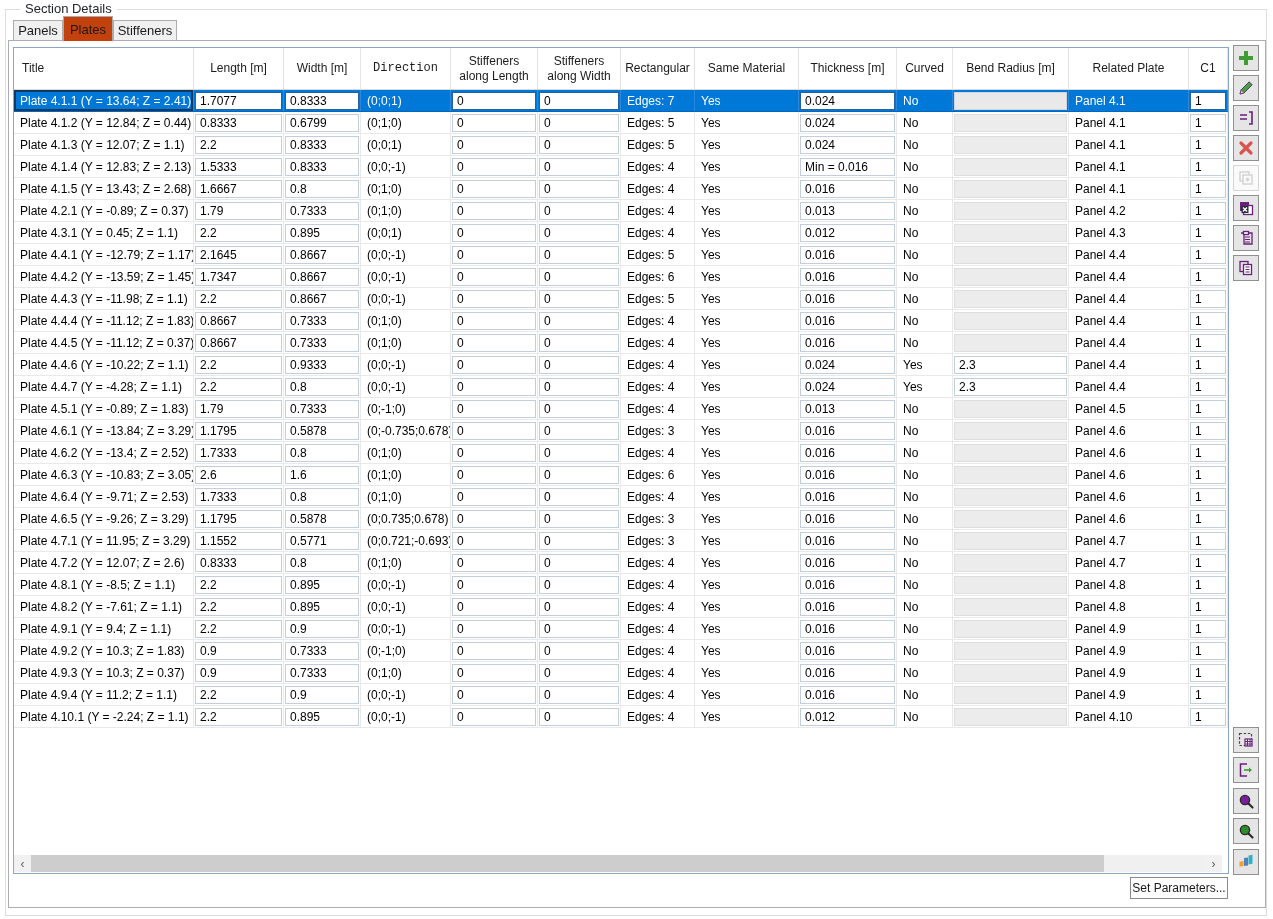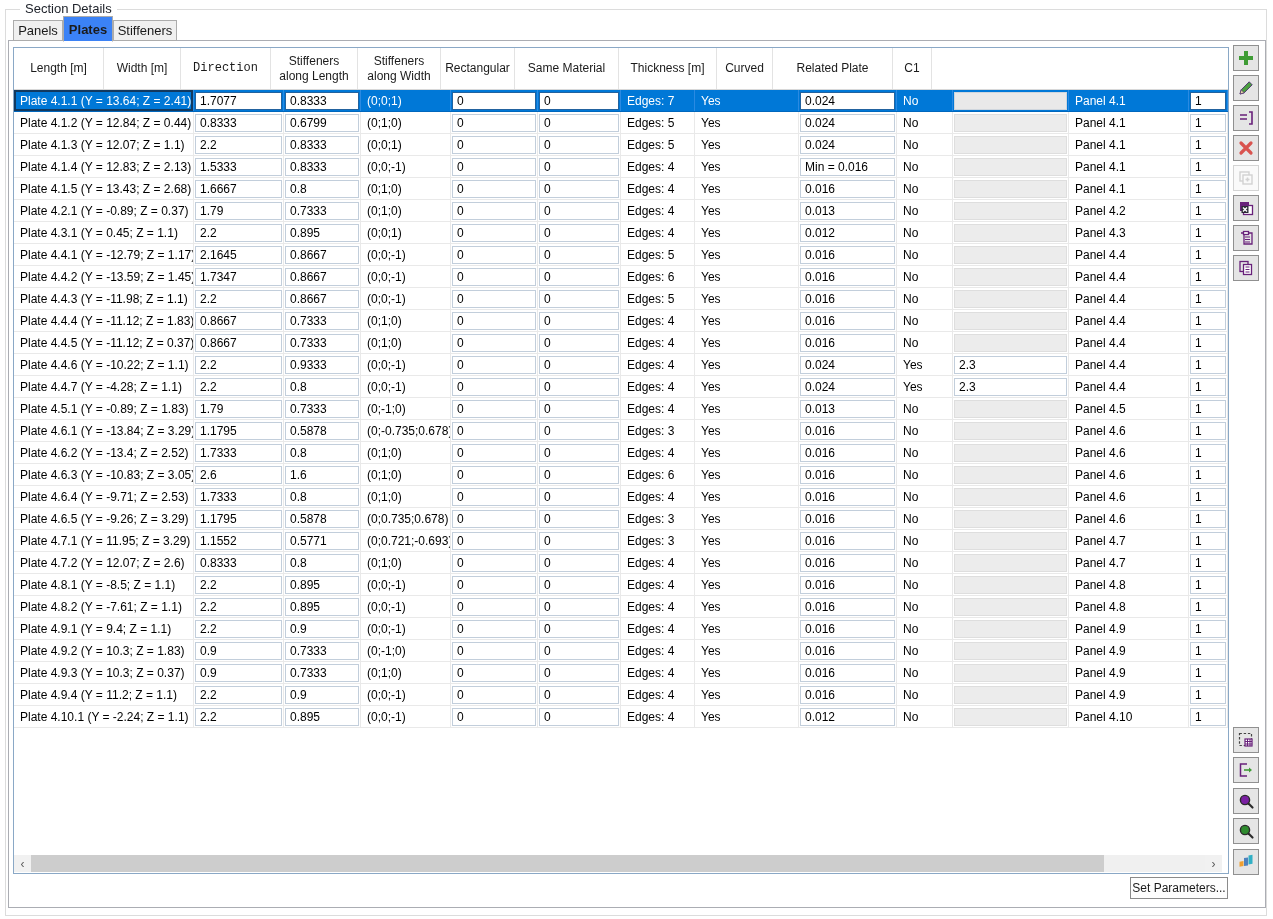--- a/index.html
+++ b/index.html
@@ -6,21 +6,21 @@
   html,body { width:1273px; height:919px; background:#ffffff;
               font-family:"Liberation Sans","DejaVu Sans",sans-serif; font-size:12px; color:#1b1b1b; overflow:hidden; }
 
   
   .groupbox { position:absolute; left:5px; top:9px; width:1262px; height:907px; border:1px solid #dcdcdc; }
   .group-label { position:absolute; left:14px; top:-9px; background:#ffffff; padding:0 5px; color:#20242c; font-size:13px; }
 
   
   .tab { position:absolute; height:21px; top:20px; background:#f0f0f0; border:1px solid #acacac;
          display:flex; align-items:center; justify-content:center; font-size:13px; color:#1b1b1b; z-index:1; }
-  .tab.active { top:16px; height:26px; background:#3b82f6; border-bottom:1px solid #ffffff; z-index:3;font-weight:bold; }
+  .tab.active { top:16px; height:26px; background:#c2410c; border-bottom:1px solid #ffffff; z-index:3; }
   .tabpage { position:absolute; left:8px; top:40px; width:1258px; height:868px; border:1px solid #abadb3; background:#ffffff; z-index:0; }
 
   
   .grid { position:absolute; left:13px; top:47px; width:1216px; height:827px; border:1px solid #8aa8c6; background:#ffffff; z-index:2; }
   .hrow { display:flex; height:42px; border-bottom:1px solid #d8d8d8; background:#ffffff; }
   .hcell { border-right:1px solid #e3e3e3; display:flex; align-items:center; justify-content:center;
            text-align:center; white-space:pre-line; line-height:1.25; color:#1b1b1b; flex:none; }
   .hcell.left { justify-content:flex-start; text-align:left; padding-left:8px; }
 
   .row { display:flex; height:22px; border-bottom:1px solid #e9e9e9; background:#ffffff; }
@@ -63,31 +63,33 @@
 </div>
 
 <div class="tabpage"></div>
 
 <div class="tab" style="left:13px;width:50px;">Panels</div>
 <div class="tab active" style="left:63px;width:50px;">Plates</div>
 <div class="tab" style="left:113px;width:64px;">Stiffeners</div>
 
 <div class="grid">
   <div class="hrow">
+      <div class="hcell left" style="width: 180px;">Title</div>
       <div class="hcell" style="width: 90px;">Length  [m]</div>
       <div class="hcell" style="width: 77px;">Width  [m]</div>
       <div class="hcell" style="width: 90px; font-family: Liberation Mono, monospace;">Direction</div>
       <div class="hcell" style="width: 87px;">Stiffeners
 along Length</div>
       <div class="hcell" style="width: 83px;">Stiffeners
 along Width</div>
       <div class="hcell" style="width: 74px;">Rectangular</div>
       <div class="hcell" style="width: 104px;">Same Material</div>
       <div class="hcell" style="width: 98px;">Thickness  [m]</div>
       <div class="hcell" style="width: 56px;">Curved</div>
+      <div class="hcell" style="width: 116px;">Bend Radius  [m]</div>
       <div class="hcell" style="width: 120px;">Related Plate</div>
       <div class="hcell" style="width: 39px;">C1</div>
     </div>
   <div>
       <div class="row sel">
         <div class="cell cell-title" style="width: 180px;">Plate 4.1.1 (Y = 13.64; Z = 2.41)</div>
         <div class="cell cell-length boxed" style="width: 90px;">
           <div class="tb">1.7077</div>
         </div>
         <div class="cell cell-width boxed" style="width: 77px;">

